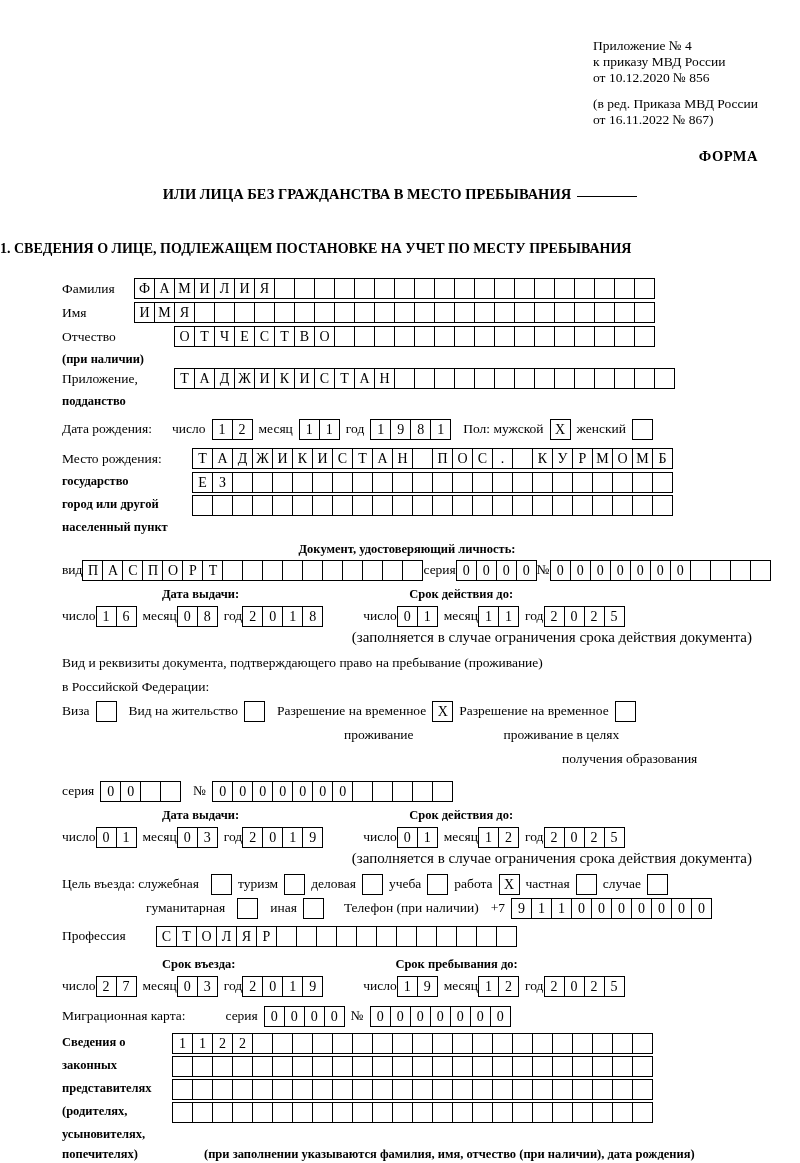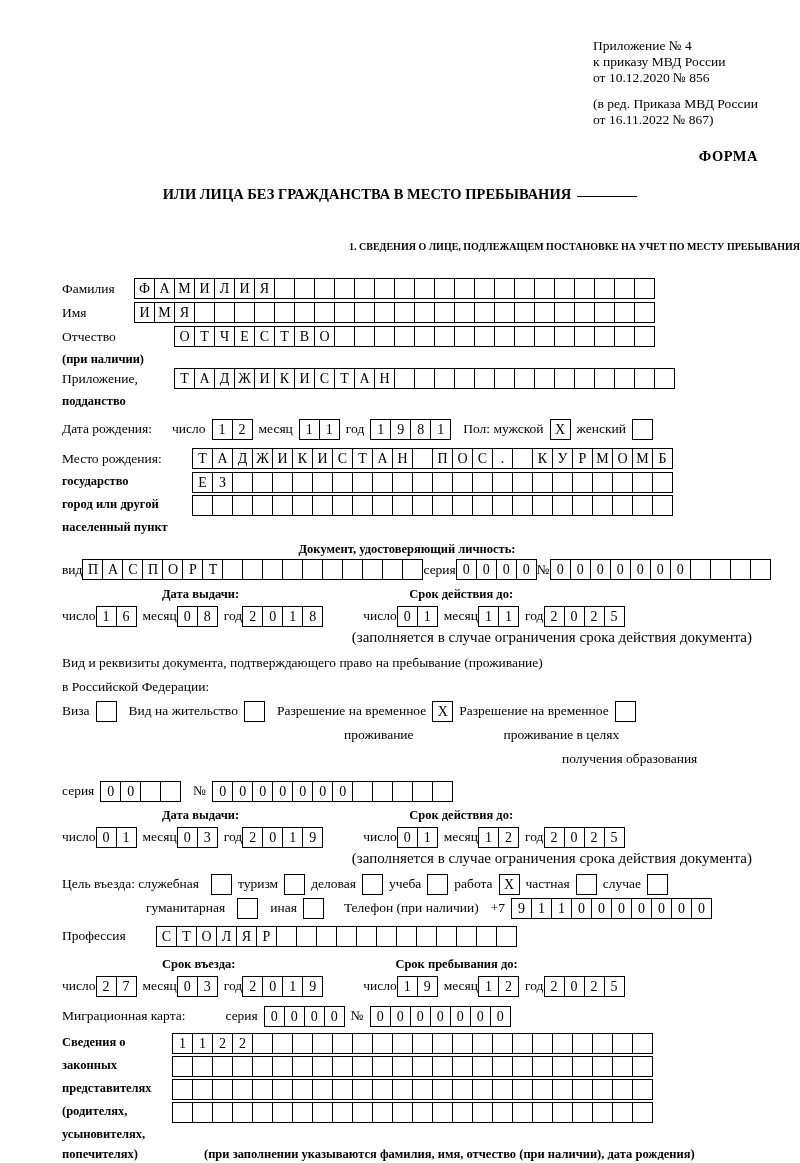--- a/index.html
+++ b/index.html
@@ -56,23 +56,23 @@
     width: 60px;
     border-bottom: 1px solid #000;
     vertical-align: 2px;
     margin-left: 6px;
   }
   .section1 {
     position: absolute;
     top: 241px;
     left: 0;
     width: 800px;
-    text-align: right;
+    text-align: left;
     font-weight: bold;
-    font-size: 10px;
+    font-size: 14px;
   }
   .body {
     position: absolute;
     top: 278px;
     left: 62px;
     width: 690px;
   }
   .row {
     display: flex;
     align-items: flex-start;
@@ -406,21 +406,21 @@
           <div class="bx"></div>
           <div class="bx"></div>
         </div>
     </div>
     <div class="row">
       <div class="lbl-sm" style="width:130px">населенный пункт</div>
     </div>
 
     <div class="doc-head">Документ, удостоверяющий личность:</div>
 
-    <div class="row" style="">
+    <div class="row" style="align-items:center">
       <div class="lbl" style="width:56px">вид</div>
       <div class="boxes" id="dockind-boxes">
           <div class="bx first">П</div>
           <div class="bx">А</div>
           <div class="bx">С</div>
           <div class="bx">П</div>
           <div class="bx">О</div>
           <div class="bx">Р</div>
           <div class="bx">Т</div>
           <div class="bx"></div>

